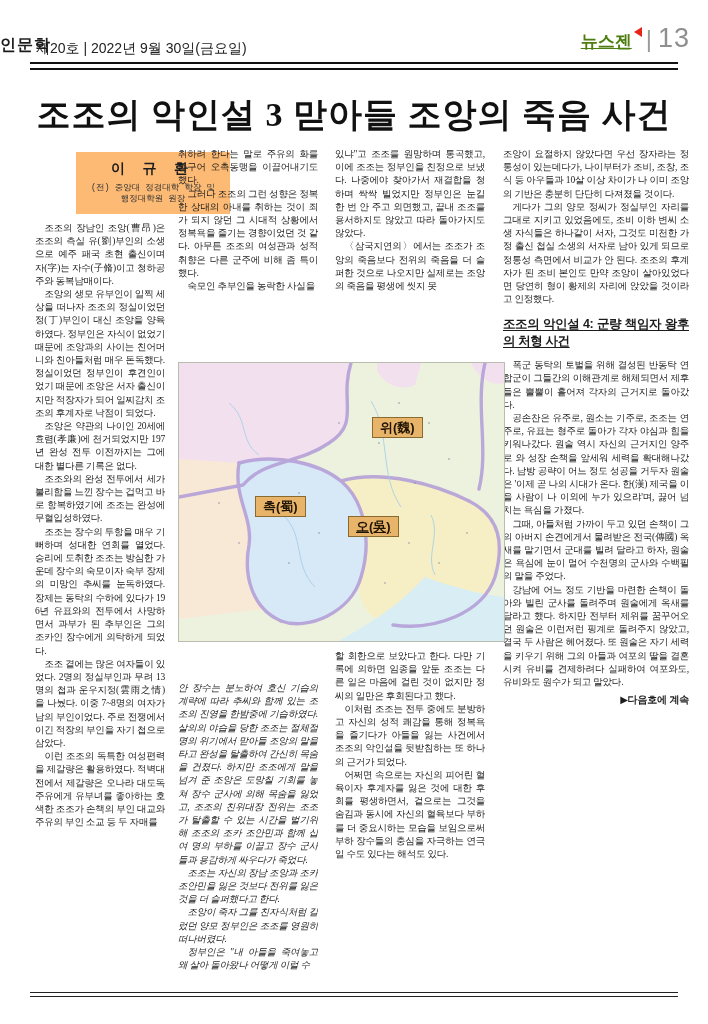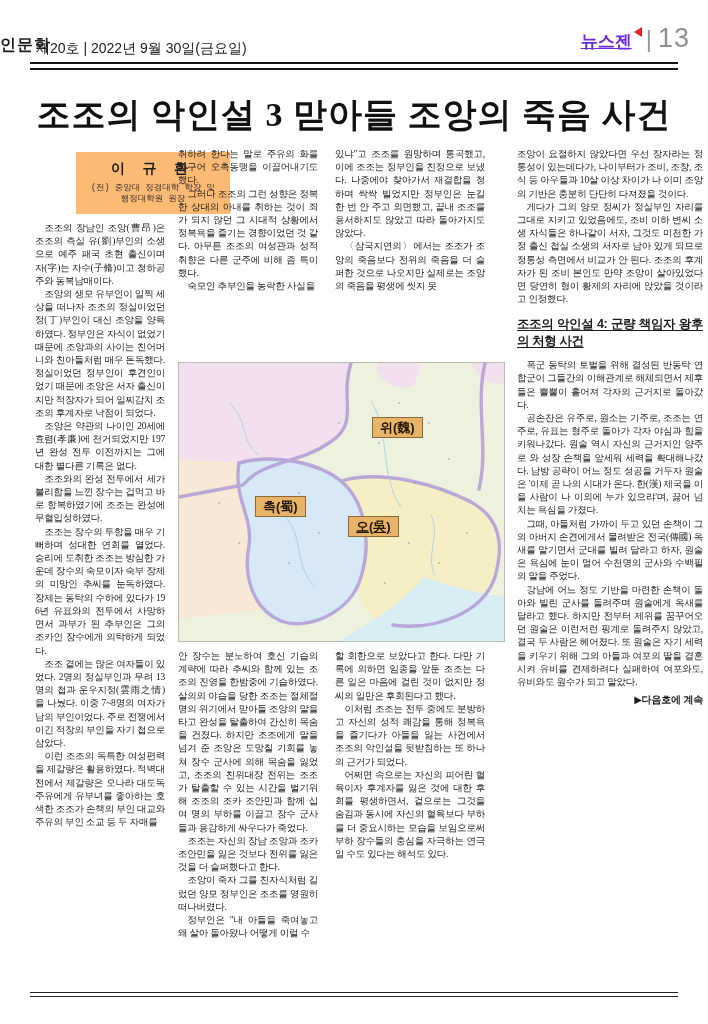--- a/index.html
+++ b/index.html
@@ -7,21 +7,21 @@
     position:relative;width:708px;height:1024px;margin:0 auto;background:#fff;
     font-family:"Liberation Serif","DejaVu Serif",serif;color:#1c1c1c;overflow:hidden;
   }
   
   .hdr-edition{position:absolute;left:36px;top:40px;font-size:14px;color:#222;
     font-family:"Liberation Sans","DejaVu Sans",sans-serif;}
   .hdr-section{position:absolute;left:0;right:0;top:35px;text-align:left;
     font-size:16px;font-weight:bold;font-family:Liberation Serif, serif;letter-spacing:1px;}
   .hdr-right{position:absolute;right:18px;top:28px;display:flex;align-items:flex-end;gap:6px;
     font-family:"Liberation Sans","DejaVu Sans",sans-serif;}
-  .brand{font-size:17px;font-weight:bold;color:#6d28d9;line-height:1;position:relative;padding-right:8px;text-decoration:underline;}
+  .brand{font-size:17px;font-weight:bold;color:#4d7c0f;line-height:1;position:relative;padding-right:8px;text-decoration:underline;}
   .brand-flag{position:absolute;right:-2px;top:-6px;width:0;height:0;
     border-top:5px solid transparent;border-bottom:5px solid transparent;border-right:8px solid #e8231a;}
   .hdr-divider{font-size:24px;color:#9a9a9a;line-height:.9;font-weight:400;}
   .hdr-pageno{font-size:27px;color:#8f8f8f;line-height:.8;letter-spacing:1px;}
   .hdr-rule{position:absolute;left:30px;top:62px;width:648px;height:4px;
     border-top:2px solid #111;border-bottom:2px solid #111;}
   
   .headline{position:absolute;left:0;right:0;top:92px;text-align:center;
     font-size:34px;font-weight:bold;letter-spacing:1px;color:#111;}
   
@@ -30,24 +30,24 @@
   .author-name{font-size:14px;font-weight:bold;letter-spacing:7px;margin-bottom:5px;}
   .author-title{font-size:8.5px;line-height:1.35;color:#333;
     font-family:Liberation Mono, monospace;}
   
   .col{position:absolute;overflow:hidden;text-align:justify;
     font-size:9.5px;line-height:13.2px;letter-spacing:-.2px;word-break:break-all;}
   .col p{margin:0;text-indent:1em;}
   .col p.cont{text-indent:0;}
   .col1{left:35px;top:222px;width:130px;height:767px;}
   .col2-top{left:178px;top:148px;width:140px;height:206px;}
-  .col2-bot{left:178px;top:650px;width:140px;height:338px;}
+  .col2-bot{left:178px;top:682px;width:140px;height:338px;font-style:italic;}
   .col3-top{left:335px;top:148px;width:150px;height:206px;}
   .col3-bot{left:335px;top:650px;width:150px;height:338px;}
-  .col4{left:517px;top:148px;width:186px;height:845px;}
+  .col4{left:503px;top:148px;width:186px;height:845px;}
   .subhead{font-size:12.5px;font-weight:bold;line-height:1.35;margin:10px 0 9px 0 !important;
     text-indent:0 !important;text-decoration:underline;text-underline-offset:2px;
     font-family:"Liberation Sans","DejaVu Sans",sans-serif;letter-spacing:-.4px;}
   .continued{text-align:right;font-weight:bold;text-indent:0 !important;margin-top:4px !important;
     font-family:"Liberation Sans","DejaVu Sans",sans-serif;font-size:10px;}
   
   .map{position:absolute;left:178px;top:362px;width:327px;height:280px;
     border:1px solid #b8bdb0;box-sizing:border-box;background:#f9a8d4;}
   .map svg{display:block;width:100%;height:100%;}
   .map-label{position:absolute;background:#e8b469;border:1px solid #8a6a2e;

